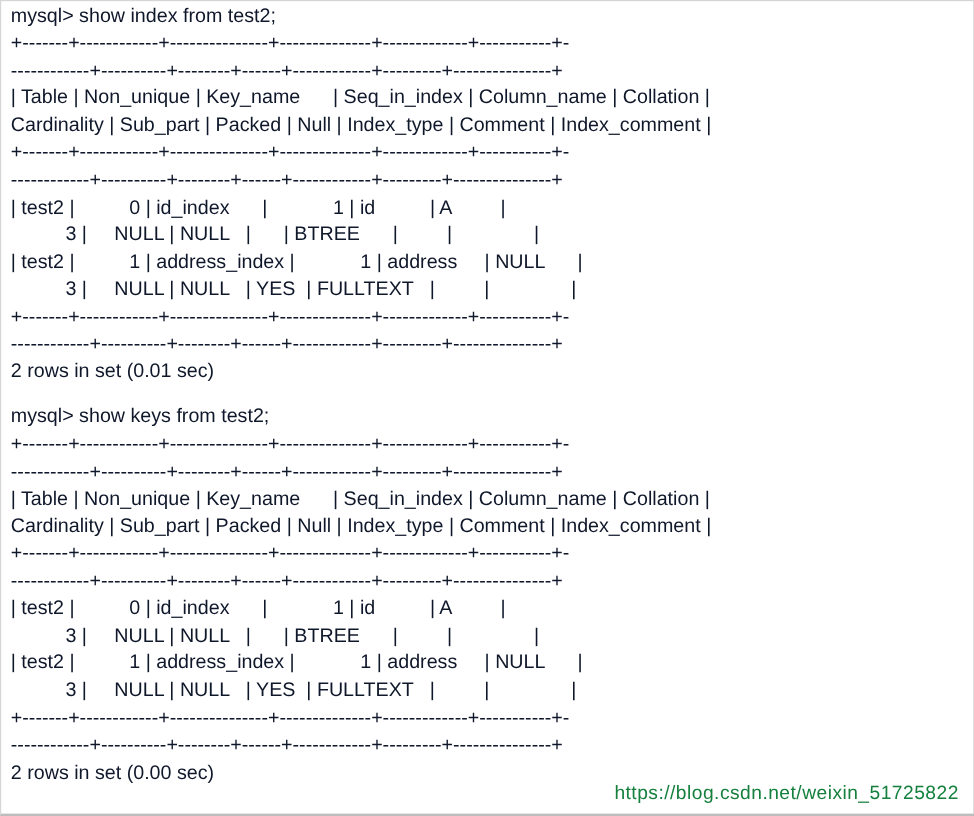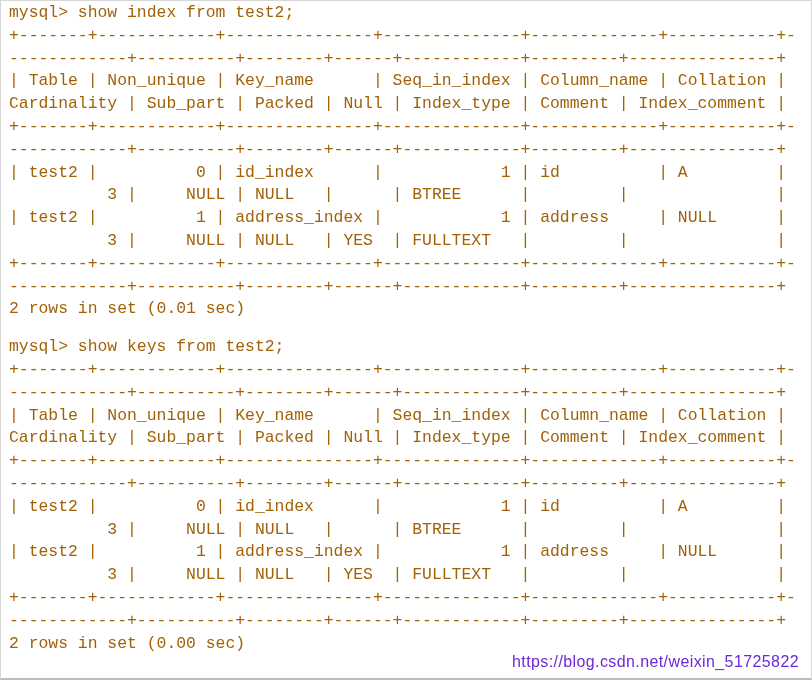--- a/index.html
+++ b/index.html
@@ -7,35 +7,35 @@
   body {
     background: #ffffff;
     border: 1px solid #d6d6d6;
     border-bottom: 2px solid #bdbdbd;
     position: relative;
     overflow: hidden;
     font-family: "DejaVu Sans Mono", "Liberation Mono", monospace;
   }
   #sections { padding: 1px 0 0 8px; }
   .term-block {
-    font-family: Liberation Mono, monospace;
+    font-family: Liberation Sans, sans-serif;
     font-size: 16.4px;
     line-height: 22.8px;
-    color: #a16207;
+    color: #0f172a;
     white-space: pre;
   }
   .term-block + .term-block { margin-top: 15px; } 
   .watermark {
     position: absolute;
     right: 12px;
     bottom: 7px;
     font-family: "Liberation Sans", "DejaVu Sans", sans-serif;
     font-size: 16px;
     letter-spacing: 0.4px;
-    color: #6d28d9;
+    color: #15803d;
     user-select: none;
   }
 </style>
 </head>
 <body>
 
 <main class="screen">
   <div id="sections">
       <pre class="term-block">mysql&gt; show index from test2;
 +-------+------------+---------------+--------------+-------------+-----------+-

